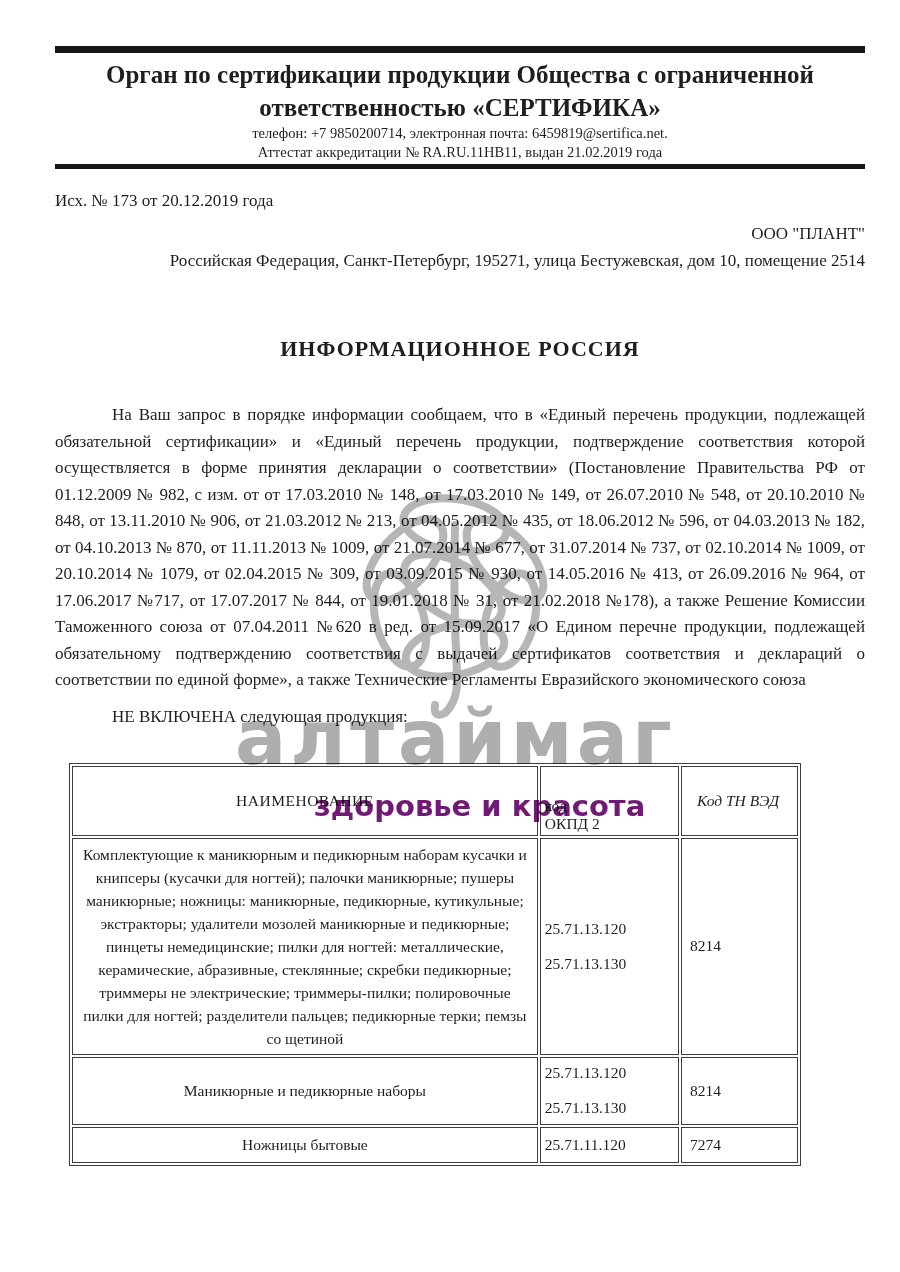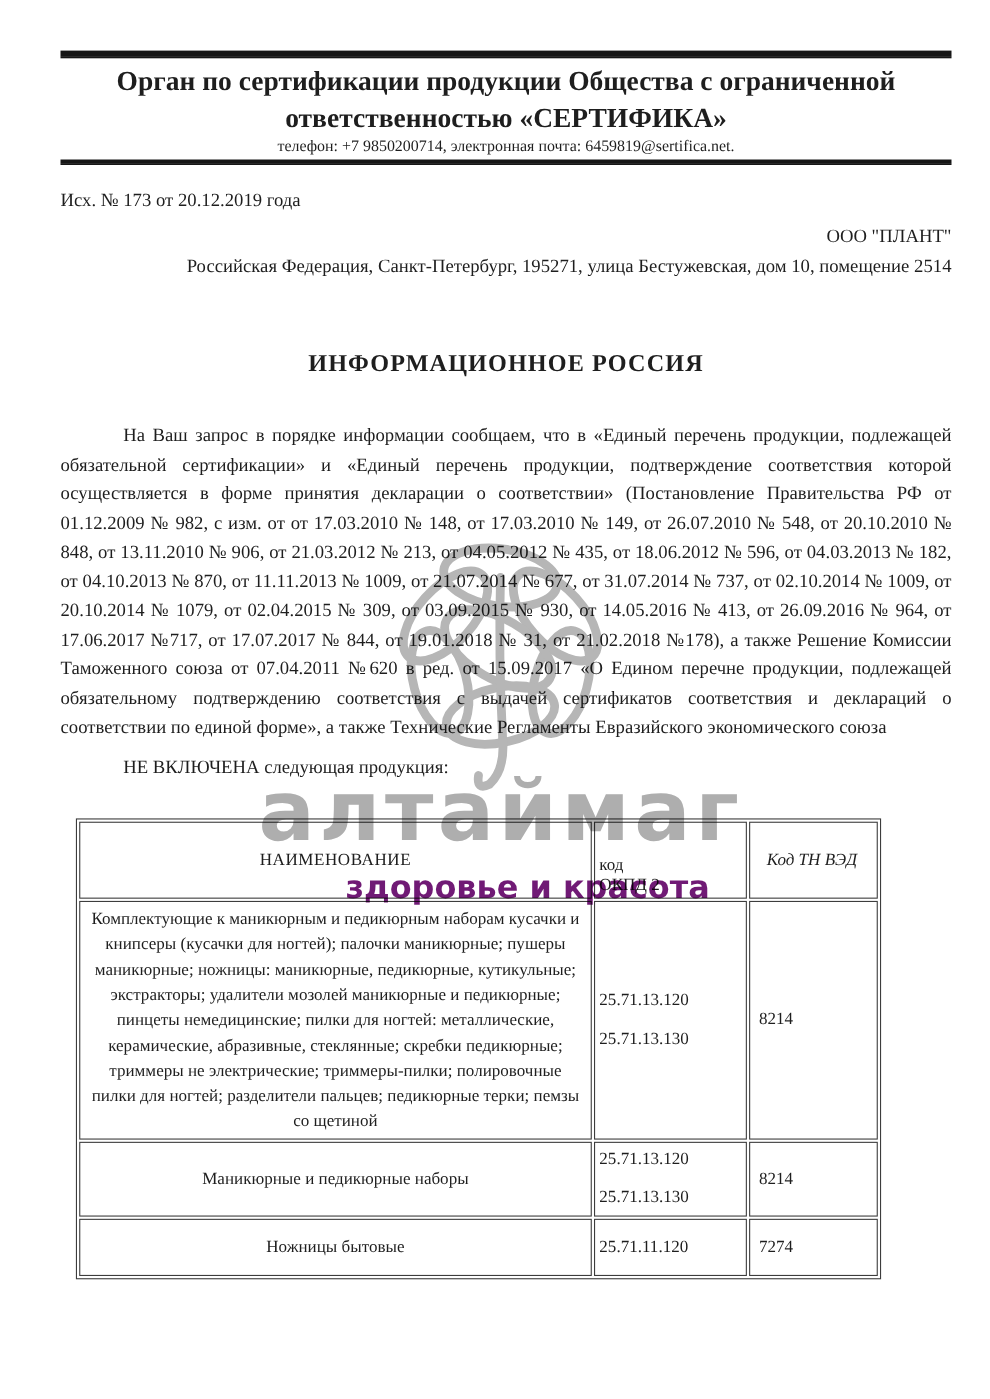--- a/index.html
+++ b/index.html
@@ -86,21 +86,21 @@
   .head-name   { font-weight: bold; letter-spacing: 0.5px; text-align: center; height: 68px; }
   .head-okpd   { height: 68px; vertical-align: top; padding: 2px 4px; }
   .head-okpd .stack { display: flex; flex-direction: column; justify-content: flex-end; height: 64px; align-items: flex-start; }
   .head-tnved  { padding-left: 15px; text-align: left; font-style: italic; }
   .cell-okpd   { padding: 2px 4px; vertical-align: middle; }
   .cell-okpd .stack { display: flex; flex-direction: column; justify-content: center; gap: 17px; align-items: flex-start; }
   .cell-tnved  { padding-left: 8px; text-align: left; }
   .row-1 .cell-name { height: 204px; }
   .row-2 td { height: 68px; }
   .row-3 td { height: 32px; }
-  .row-4 td { height: 52px; }
+  .row-4 td { height: 36px; }
 
   
   .watermark-layer {
     position: absolute; inset: 0; z-index: 3;
     pointer-events: none;
     mix-blend-mode: multiply;
   }
   .wm-brand {
     position: absolute;
     left: 235px; top: 700px;
@@ -131,20 +131,21 @@
 
     <div class="rule-top"></div>
 
     <div class="org-title">
       <div>Орган по сертификации продукции Общества с ограниченной</div>
       <div>ответственностью «СЕРТИФИКА»</div>
     </div>
 
     <div class="org-sub">
       <div>телефон: +7 9850200714, электронная почта: 6459819@sertifica.net.</div>
+      <div>Аттестат аккредитации № RA.RU.11НВ11, выдан 21.02.2019 года</div>
     </div>
 
     <div class="rule-bottom"></div>
 
     <div class="ref-line">Исх. № 173 от 20.12.2019 года</div>
 
     <div class="recipient">
       <div>ООО "ПЛАНТ"</div>
       <div>Российская Федерация, Санкт-Петербург, 195271, улица Бестужевская, дом 10, помещение 2514</div>
     </div>

